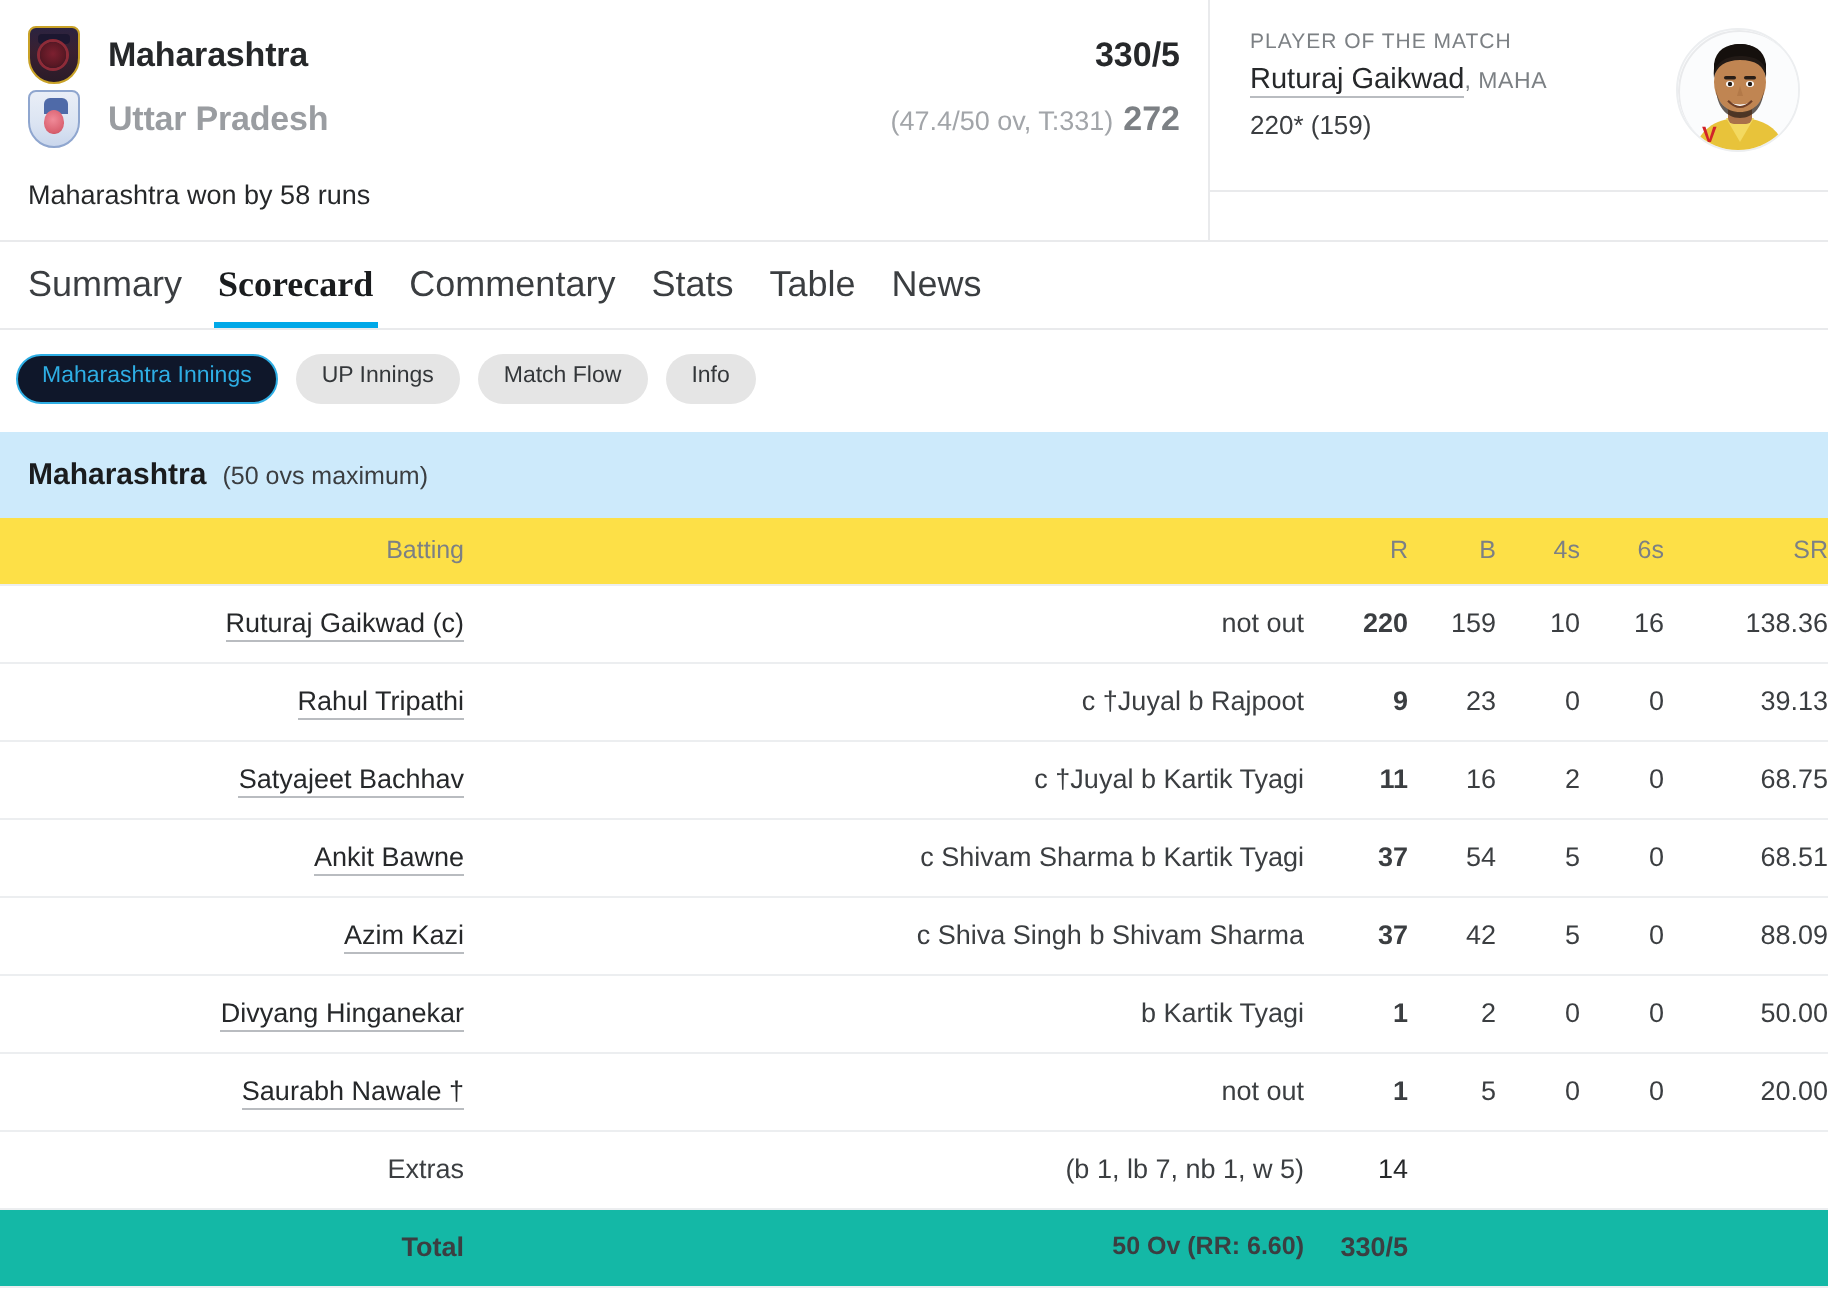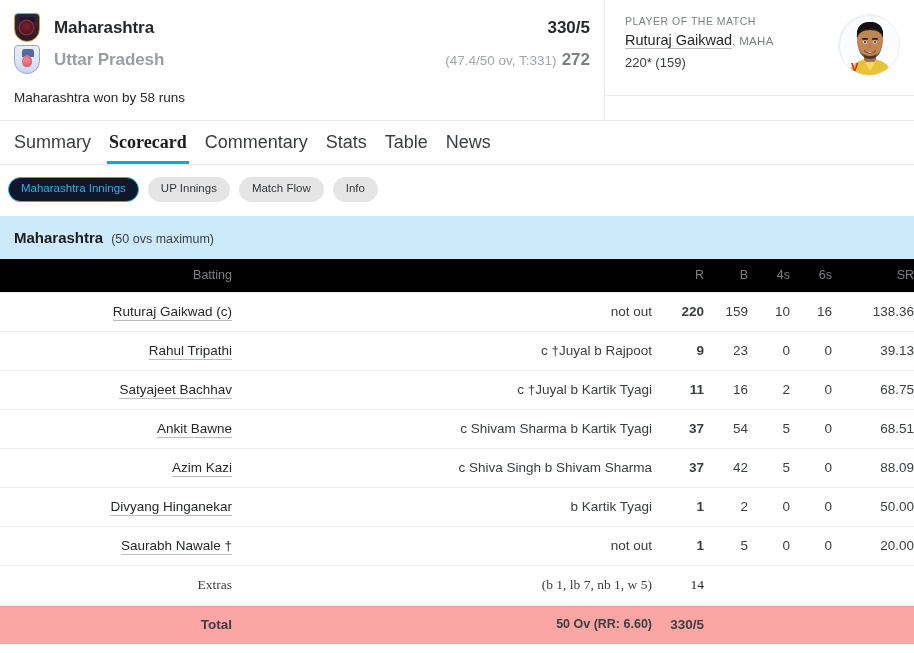--- a/index.html
+++ b/index.html
@@ -204,21 +204,21 @@
   .innings-team { font-size: 15px; font-weight: bold; color: #1a1c1e; }
   .innings-overs { font-size: 12.5px; color: #3b3e41; }
 
   
   table.scorecard {
     width: 100%;
     border-collapse: collapse;
     table-layout: fixed;
   }
   table.scorecard thead th {
-    background: #000000;
+    background: #fde047;
     font-weight: normal;
     font-size: 12.5px;
     color: #7c8084;
     padding: 9px 0 10px 0;
     border-bottom: 1px solid #eceef0;
     text-align: right;
   }
   th.c-bat, td.c-bat { text-align: left; padding-left: 14px; width: 232px; }
   th.c-dis, td.c-dis { text-align: left; width: 420px; }
   th.c-r,  td.c-r  { width: 52px; padding-right: 12px; }
@@ -246,26 +246,25 @@
     color: #26282a;
   }
   td.c-dis { text-align: left; color: #3b3e41; font-size: 13.5px; }
   td.c-r { font-weight: bold; color: #1a1c1e; }
 
   tr.extras-row td {
     font-size: 12.5px;
     color: #3b3e41;
     padding: 10px 0 11px 0;
     border-bottom: 1px solid #eceef0;
-    font-family: Liberation Serif, serif;
   }
   tr.extras-row td.c-r { font-weight: normal; color: #26282a; }
 
   tr.total-row td {
-    background: #fca5a5;
+    background: #14b8a6;
     font-weight: bold;
     font-size: 13.5px;
     color: #1a1c1e;
     padding: 13px 0 14px 0;
     border-bottom: 1px solid #eceef0;
   }
   tr.total-row td.c-dis { font-size: 12.5px; }
 
   
   .dnb {

